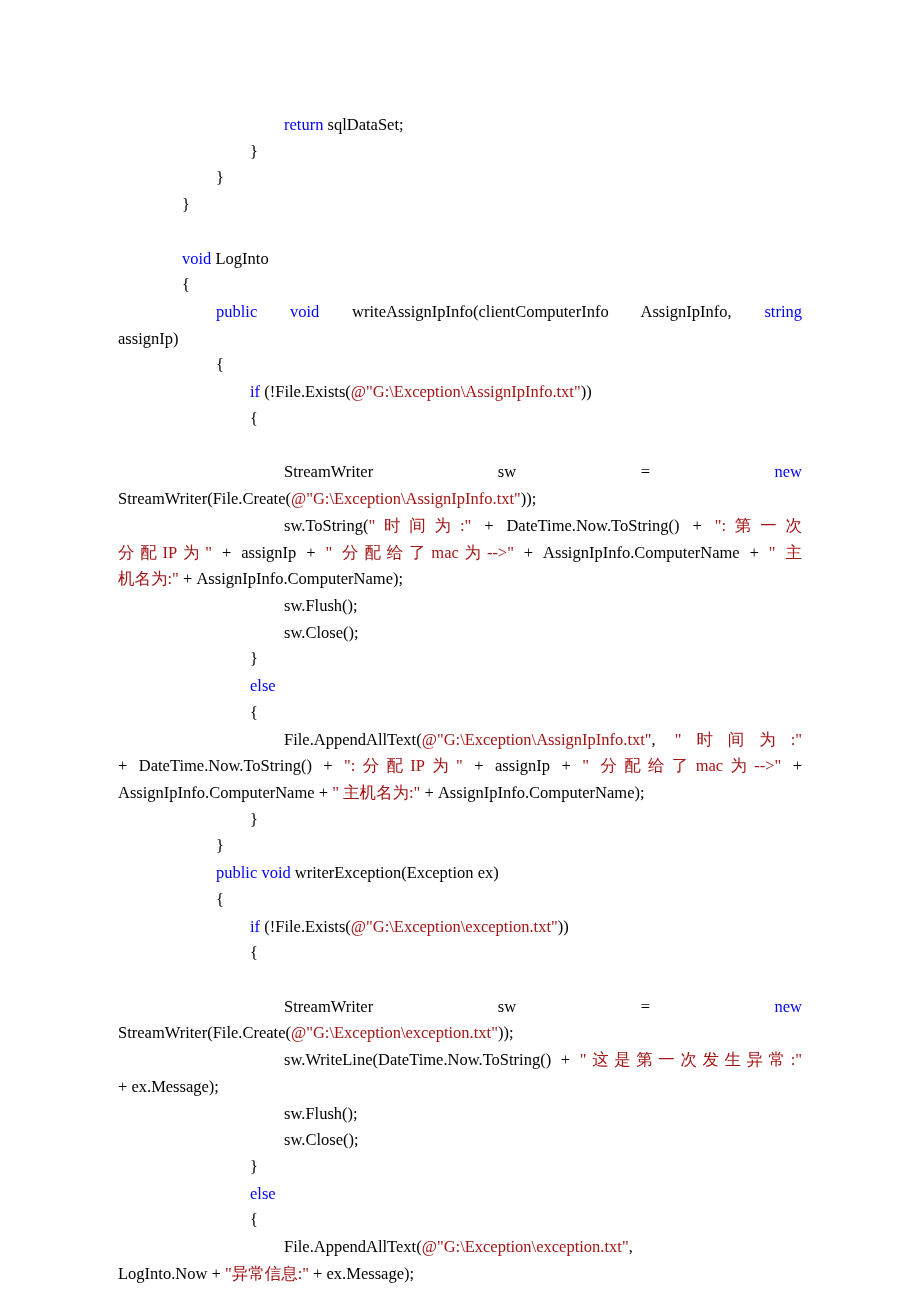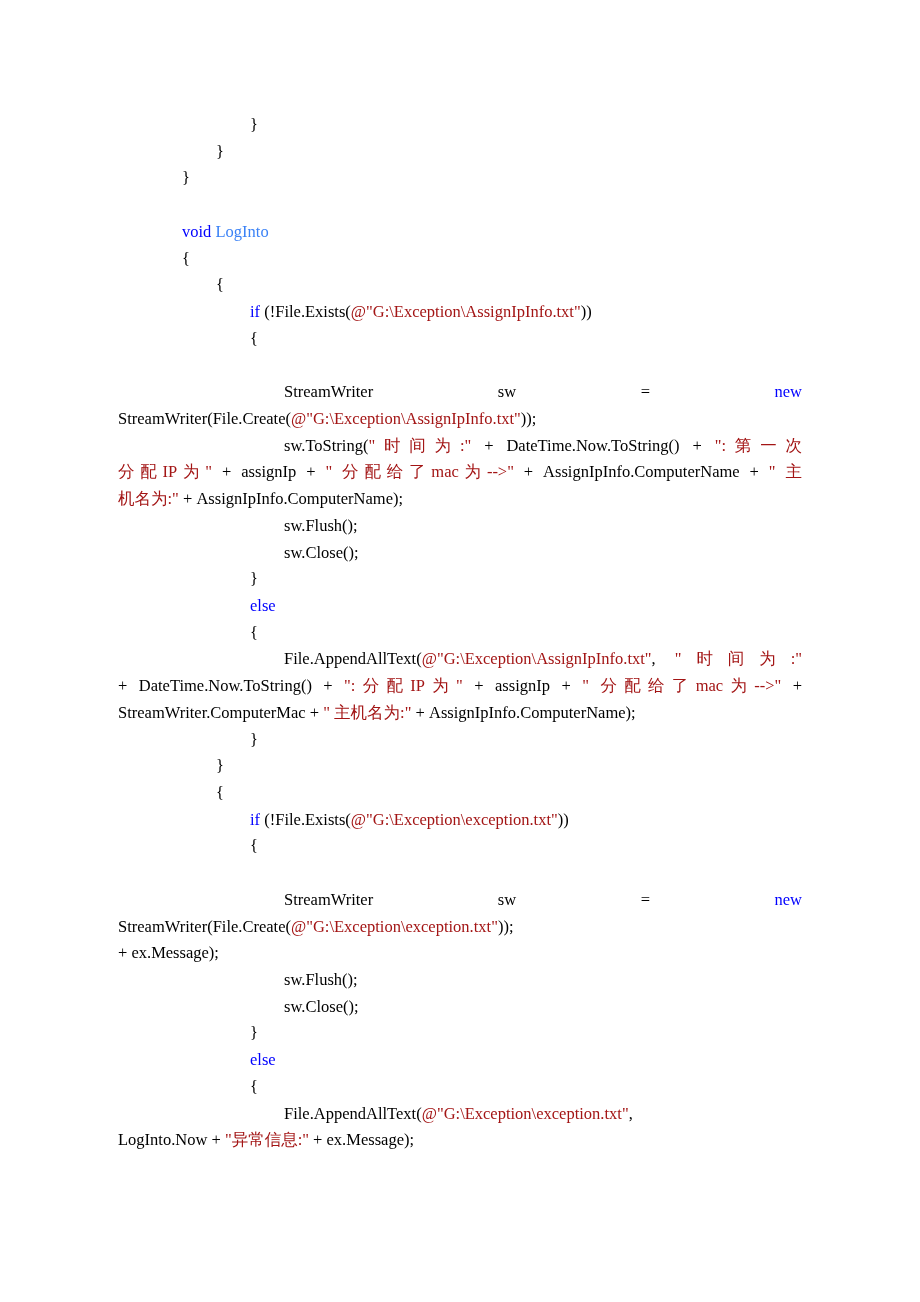--- a/index.html
+++ b/index.html
@@ -14,73 +14,78 @@
     box-sizing: border-box;
     padding: 112px 118px 100px 118px;
     font-family: "Times New Roman", "SimSun", serif;
     font-size: 16.5px;
     line-height: 1.62;
     color: #000000;
     text-align: justify;
     text-justify: inter-character;
   }
   .kw { color: #0000ff; }
-  .typ { color: #3b82f6; font-family: Liberation Serif, serif; }
+  .typ { color: #000000; font-family: Liberation Serif, serif; }
   .str { color: #a31515; }
   .ind1 { padding-left: 64px; display:block; }
   .ind2 { padding-left: 98px; display:block; }
   .ind3 { padding-left: 132px; display:block; }
   .ind4 { padding-left: 166px; display:block; }
   .ind0 { padding-left: 0; display:block; }
   .just { text-align: justify; text-align-last: justify; }
   .blank { height: 1.62em; }
 </style>
 </head>
 <body>
 
 <div class="page">
 
+  <span class="ind4"><span class="kw">return</span><span> sqlDataSet;</span></span>
   <span class="ind3"><span>}</span></span>
   <span class="ind2"><span>}</span></span>
   <span class="ind1"><span>}</span></span>
 
   <div class="blank"></div>
 
   <span class="ind1"><span class="kw">void</span><span> </span><span class="typ">LogInto</span></span>
   <span class="ind1"><span>{</span></span>
 
+  <span class="ind2 just"><span class="kw">public</span> <span class="kw">void</span> <span>writeAssignIpInfo(</span><span class="typ">clientComputerInfo</span> <span>AssignIpInfo,</span> <span class="kw">string</span></span>
+  <span class="ind0"><span>assignIp)</span></span>
   <span class="ind2"><span>{</span></span>
   <span class="ind3"><span class="kw">if</span><span> (!File.Exists(</span><span class="str">@"G:\Exception\AssignIpInfo.txt"</span><span>))</span></span>
   <span class="ind3"><span>{</span></span>
 
   <div class="blank"></div>
 
   <span class="ind4 just"><span>StreamWriter</span> <span>sw</span> <span>=</span> <span class="kw">new</span></span>
   <span class="ind0"><span>StreamWriter(File.Create(</span><span class="str">@"G:\Exception\AssignIpInfo.txt"</span><span>));</span></span>
   <span class="ind4" style="text-align:justify;text-align-last:justify"><span>sw.ToString(</span><span class="str">"时间为:"</span><span> + DateTime.Now.ToString() + </span><span class="str">":第一次</span></span>
   <span class="ind0" style="text-align:justify;text-align-last:justify"><span class="str">分配IP为"</span><span> + assignIp + </span><span class="str">"  分配给了mac为--&gt;"</span><span> + AssignIpInfo.ComputerName + </span><span class="str">"   主</span></span>
   <span class="ind0"><span class="str">机名为:"</span><span> + AssignIpInfo.ComputerName);</span></span>
   <span class="ind4"><span>sw.Flush();</span></span>
   <span class="ind4"><span>sw.Close();</span></span>
   <span class="ind3"><span>}</span></span>
   <span class="ind3"><span class="kw">else</span></span>
   <span class="ind3"><span>{</span></span>
   <span class="ind4" style="text-align:justify;text-align-last:justify"><span>File.AppendAllText(</span><span class="str">@"G:\Exception\AssignIpInfo.txt"</span><span>, </span><span class="str">"时间为:"</span></span>
   <span class="ind0" style="text-align:justify;text-align-last:justify"><span>+ DateTime.Now.ToString() + </span><span class="str">":分配IP为"</span><span> + assignIp + </span><span class="str">"  分配给了mac为--&gt;"</span><span> + </span></span>
-  <span class="ind0"><span>StreamWriter.ComputerMac + </span><span class="str">"   主机名为:"</span><span> + AssignIpInfo.ComputerName);</span></span>
+  <span class="ind0"><span>AssignIpInfo.ComputerName + </span><span class="str">"   主机名为:"</span><span> + AssignIpInfo.ComputerName);</span></span>
   <span class="ind3"><span>}</span></span>
   <span class="ind2"><span>}</span></span>
+  <span class="ind2"><span class="kw">public</span><span> </span><span class="kw">void</span><span> writerException(Exception ex)</span></span>
   <span class="ind2"><span>{</span></span>
   <span class="ind3"><span class="kw">if</span><span> (!File.Exists(</span><span class="str">@"G:\Exception\exception.txt"</span><span>))</span></span>
   <span class="ind3"><span>{</span></span>
 
   <div class="blank"></div>
 
   <span class="ind4 just"><span>StreamWriter</span> <span>sw</span> <span>=</span> <span class="kw">new</span></span>
   <span class="ind0"><span>StreamWriter(File.Create(</span><span class="str">@"G:\Exception\exception.txt"</span><span>));</span></span>
+  <span class="ind4" style="text-align:justify;text-align-last:justify"><span>sw.WriteLine(DateTime.Now.ToString() + </span><span class="str">"这是第一次发生异常:"</span></span>
   <span class="ind0"><span>+ ex.Message);</span></span>
   <span class="ind4"><span>sw.Flush();</span></span>
   <span class="ind4"><span>sw.Close();</span></span>
   <span class="ind3"><span>}</span></span>
   <span class="ind3"><span class="kw">else</span></span>
   <span class="ind3"><span>{</span></span>
   <span class="ind4"><span>File.AppendAllText(</span><span class="str">@"G:\Exception\exception.txt"</span><span>, </span></span>
   <span class="ind0"><span>LogInto.Now + </span><span class="str">"异常信息:"</span><span> + ex.Message);</span></span>
 
 </div>

